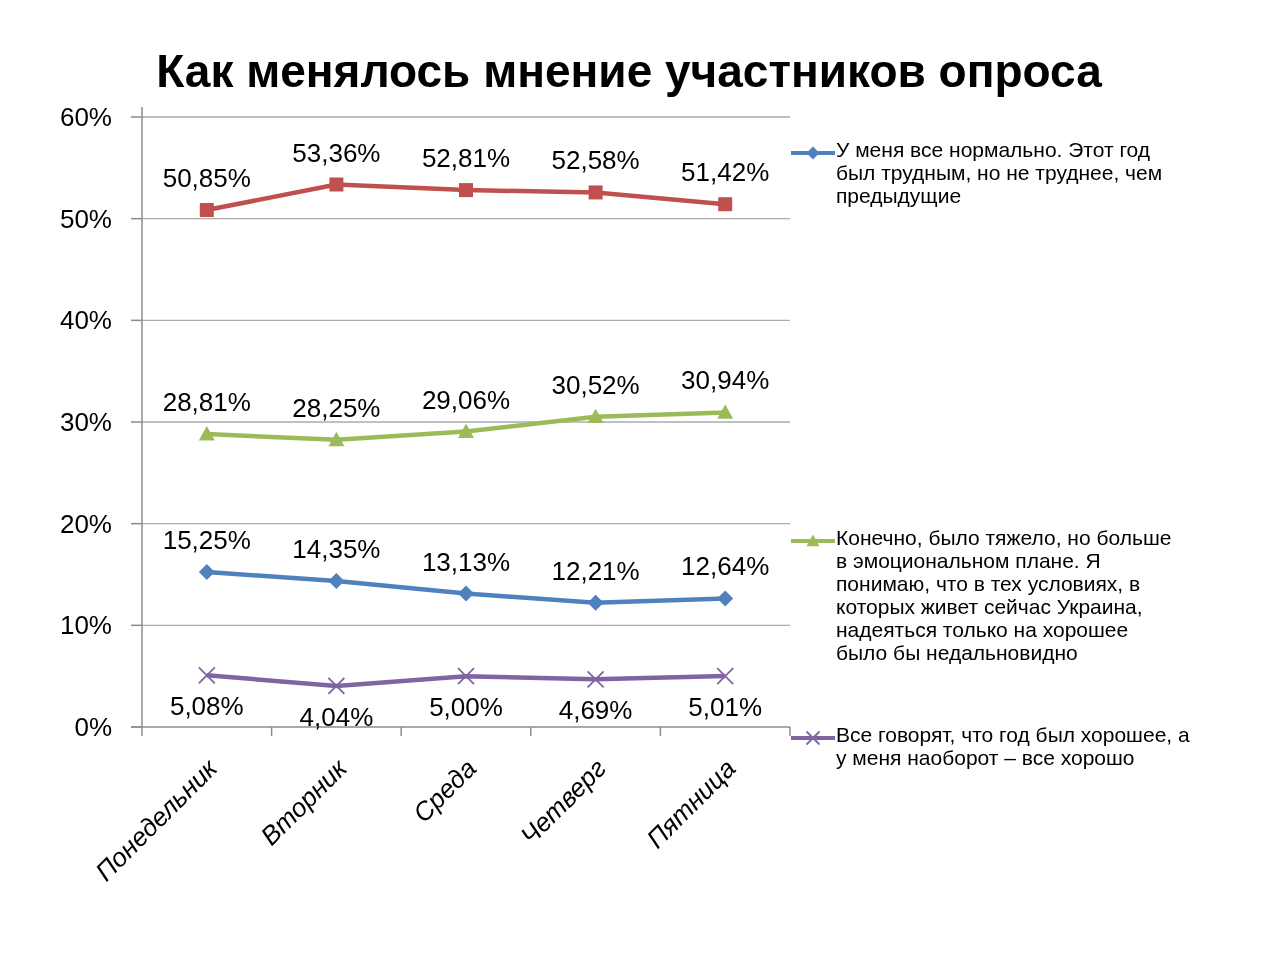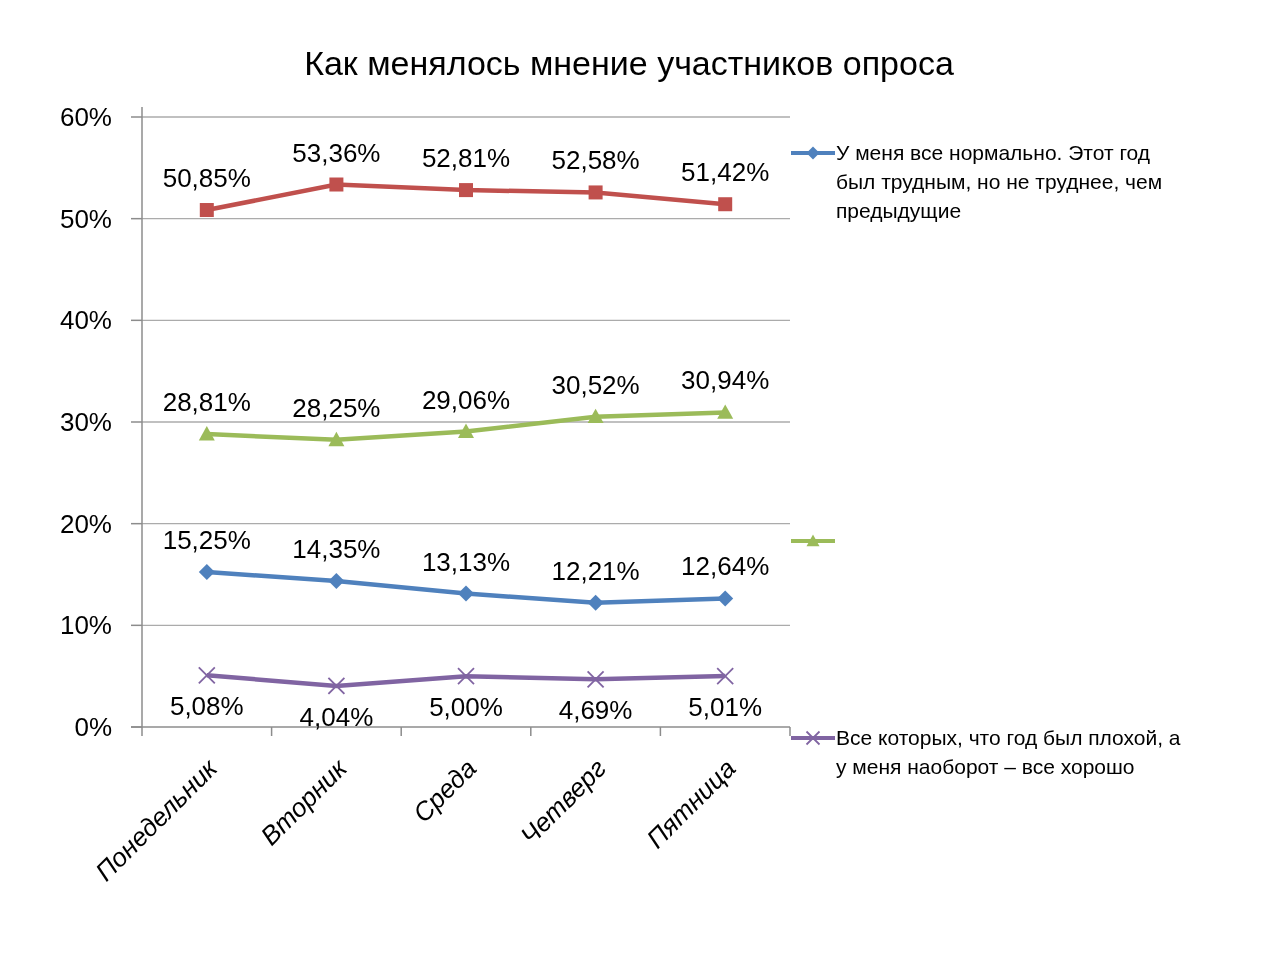--- a/index.html
+++ b/index.html
@@ -2,29 +2,29 @@
 <html><head>
 <meta charset="utf-8">
 <style>
   html,body{margin:0;padding:0;}
   body{
     width:1279px;height:957px;background:#ffffff;position:relative;overflow:hidden;
     font-family:"Liberation Sans",sans-serif;color:#000;
   }
   .title{
     position:absolute;left:0;top:44px;width:1258px;text-align:center;
-    font-size:34px;font-weight:normal;letter-spacing:0px;
+    font-size:46px;font-weight:bold;letter-spacing:0px;
   }
   #plot{position:absolute;left:0;top:0;}
   .legend{position:absolute;left:0;top:0;width:1279px;height:957px;pointer-events:none;}
   .lentry{position:absolute;left:790px;width:482px;display:flex;align-items:flex-start;}
   .le0{top:138px}.le1{top:332px}.le2{top:526px}.le3{top:723px}
   .lmark{flex:0 0 46px;height:30px;}
   .ltext{
-    display:block;font-size:21px;line-height:29px;white-space:pre-line;
+    display:block;font-size:21px;line-height:23px;white-space:pre-line;
   }
 </style>
 </head>
 <body>
 
 <div class="stage">
 
   <div class="title">Как менялось мнение участников опроса</div>
 
   <svg id="plot" width="800" height="957" viewBox="0 0 800 957">
@@ -120,25 +120,31 @@
           </svg></span>
       <span class="ltext">У меня все нормально. Этот год
 был трудным, но не труднее, чем
 предыдущие</span>
     </div>
     <div class="lentry le2">
       <span class="lmark"><svg width="46" height="30">
             <line x1="1" y1="15" x2="45" y2="15" stroke="#9BBB59" stroke-width="4"></line>
             <polygon points="23,8.5 29.5,20.2 16.5,20.2" fill="#9BBB59"></polygon>
           </svg></span>
+      <span class="ltext">Конечно, было тяжело, но больше
+в эмоциональном плане. Я
+понимаю, что в тех условиях, в
+которых живет сейчас Украина,
+надеяться только на хорошее
+было бы недальновидно</span>
     </div>
     <div class="lentry le3">
       <span class="lmark"><svg width="46" height="30">
             <line x1="1" y1="15" x2="45" y2="15" stroke="#8064A2" stroke-width="4"></line>
             <line x1="16.5" y1="8.5" x2="29.5" y2="21.5" stroke="#8064A2" stroke-width="1.8"></line>
             <line x1="16.5" y1="21.5" x2="29.5" y2="8.5" stroke="#8064A2" stroke-width="1.8"></line>
           </svg></span>
-      <span class="ltext">Все которых, что год был плохой, а
+      <span class="ltext">Все говорят, что год был хорошее, а
 у меня наоборот – все хорошо</span>
     </div>
   </div>
 
 </div>
 
 </body></html>

